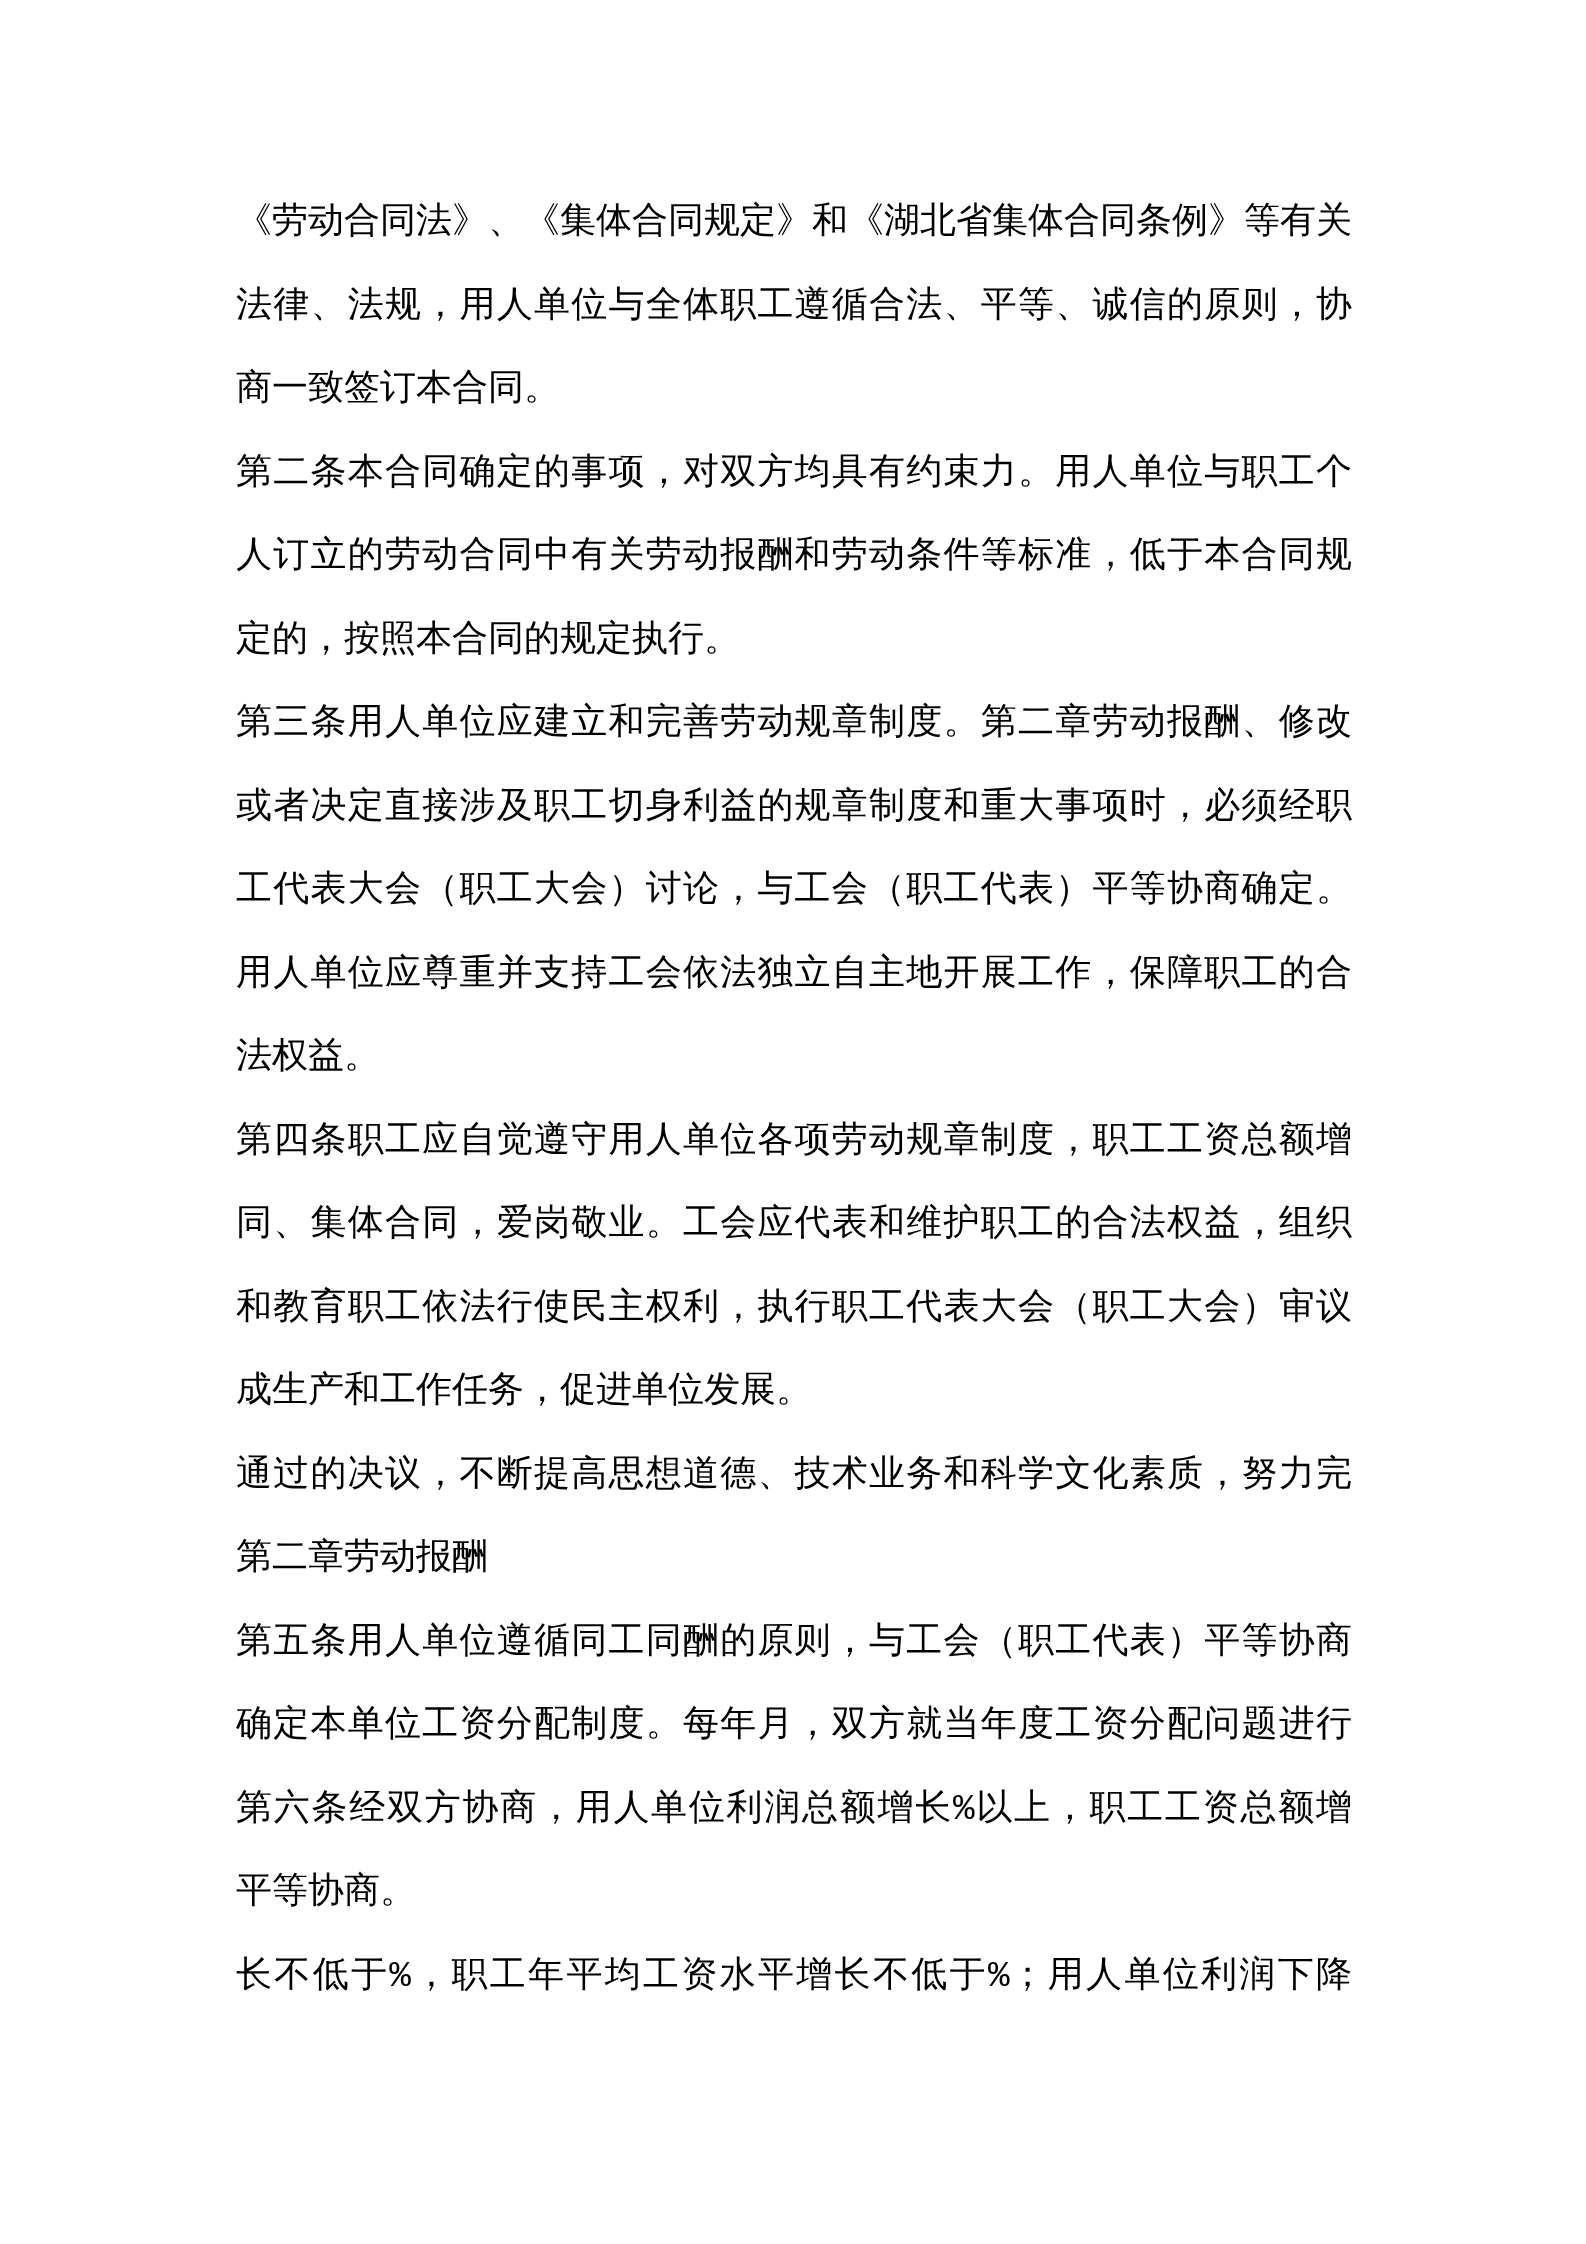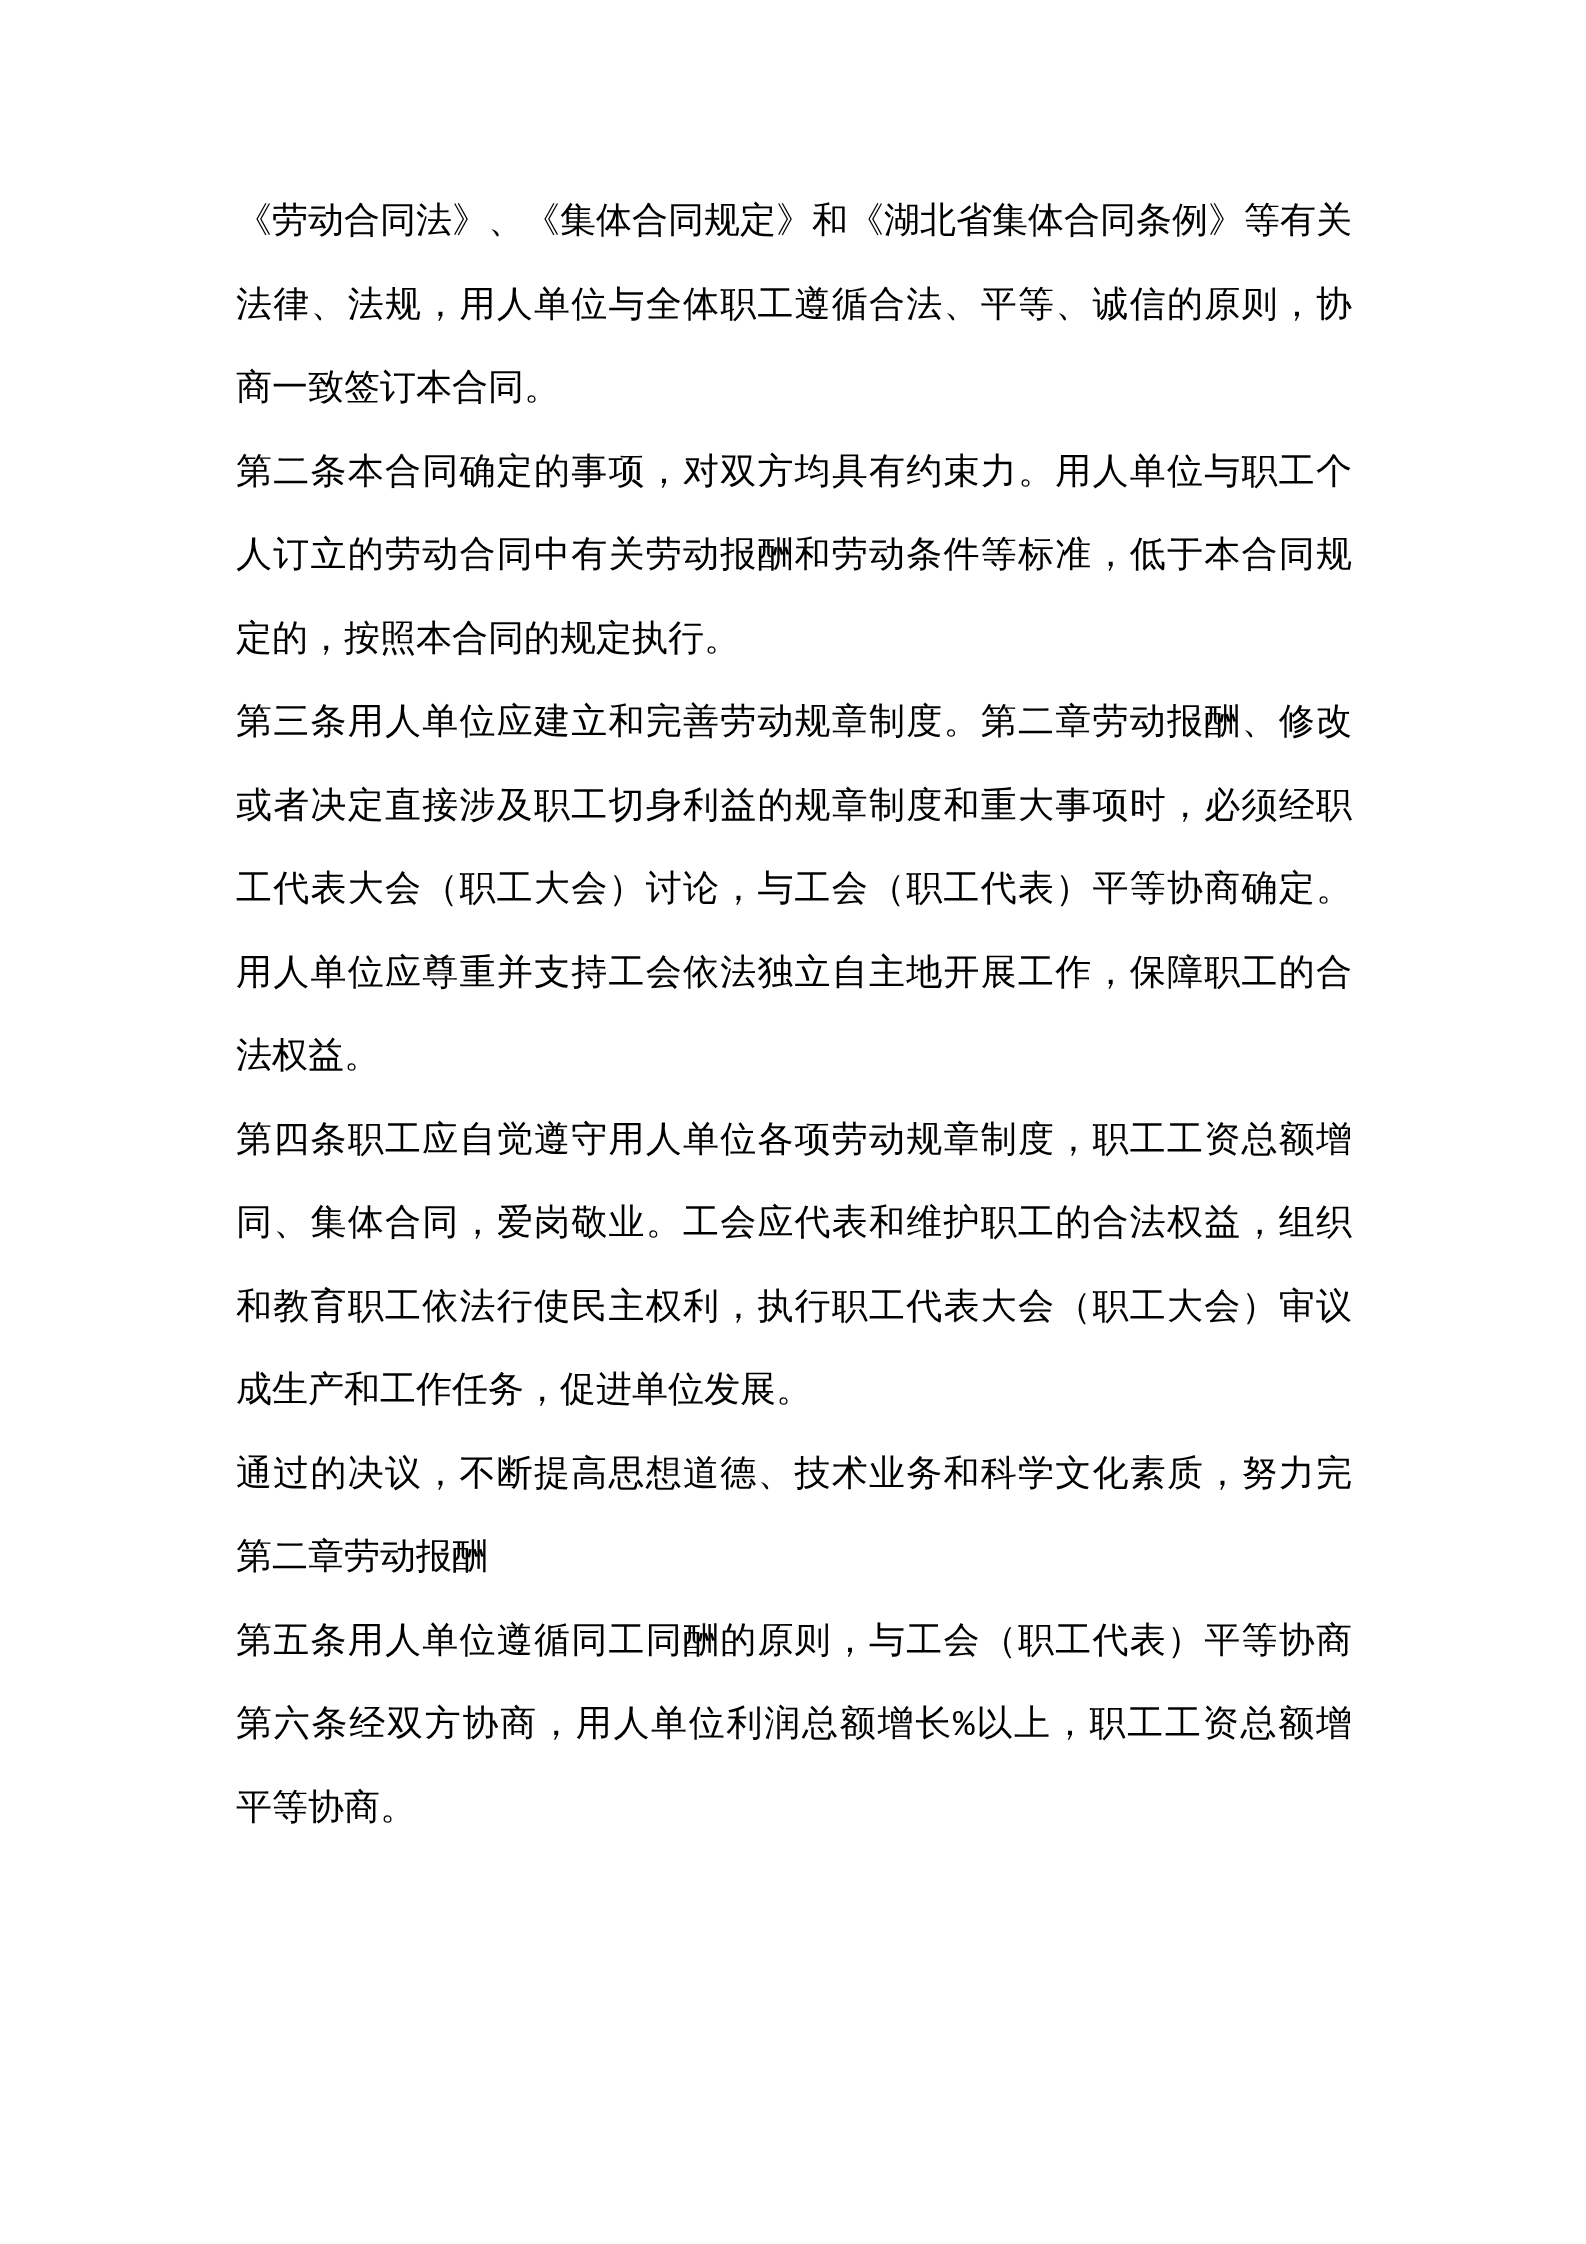--- a/index.html
+++ b/index.html
@@ -56,16 +56,18 @@
     <div class="ln fill">工代表大会（职工大会）讨论，与工会（职工代表）平等协商确定。</div>
     <div class="ln fill">用人单位应尊重并支持工会依法独立自主地开展工作，保障职工的合</div>
     <div class="ln end">法权益。</div>
     <div class="ln fill">第四条职工应自觉遵守用人单位各项劳动规章制度，职工工资总额增</div>
     <div class="ln fill">同、集体合同，爱岗敬业。工会应代表和维护职工的合法权益，组织</div>
     <div class="ln fill">和教育职工依法行使民主权利，执行职工代表大会（职工大会）审议</div>
     <div class="ln end">成生产和工作任务，促进单位发展。</div>
     <div class="ln fill">通过的决议，不断提高思想道德、技术业务和科学文化素质，努力完</div>
     <div class="ln end">第二章劳动报酬</div>
     <div class="ln fill">第五条用人单位遵循同工同酬的原则，与工会（职工代表）平等协商</div>
+    <div class="ln fill">确定本单位工资分配制度。每年月，双方就当年度工资分配问题进行</div>
     <div class="ln fill">第六条经双方协商，用人单位利润总额增长%以上，职工工资总额增</div>
     <div class="ln end">平等协商。</div>
+    <div class="ln fill">长不低于%，职工年平均工资水平增长不低于%；用人单位利润下降</div>
   </div>
 </div>
 
 </body></html>

